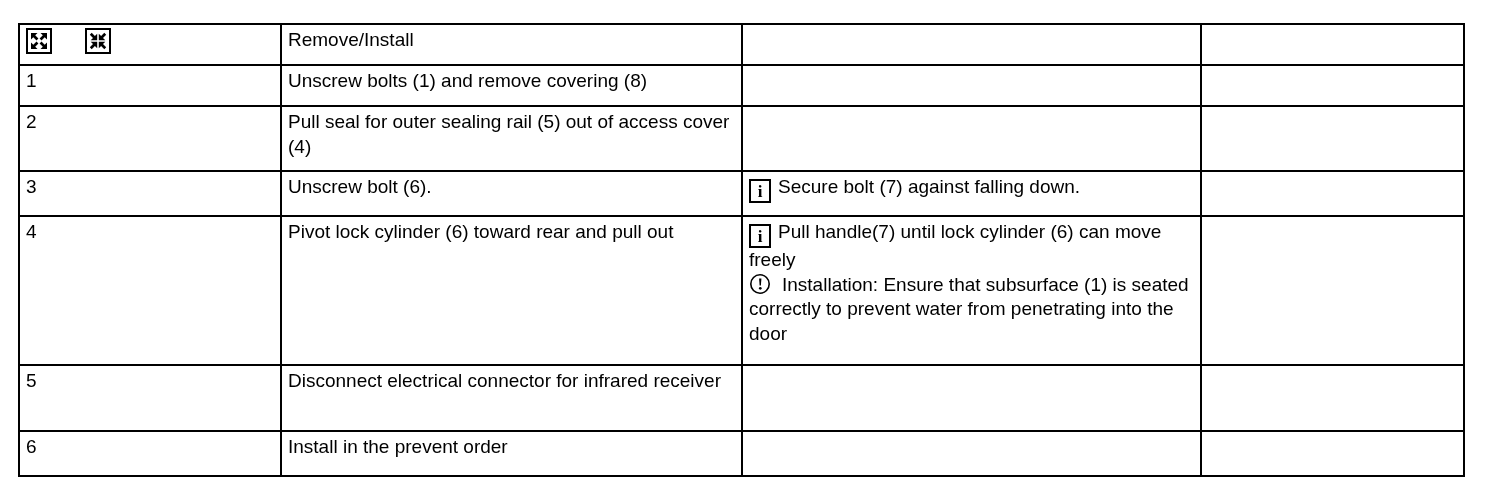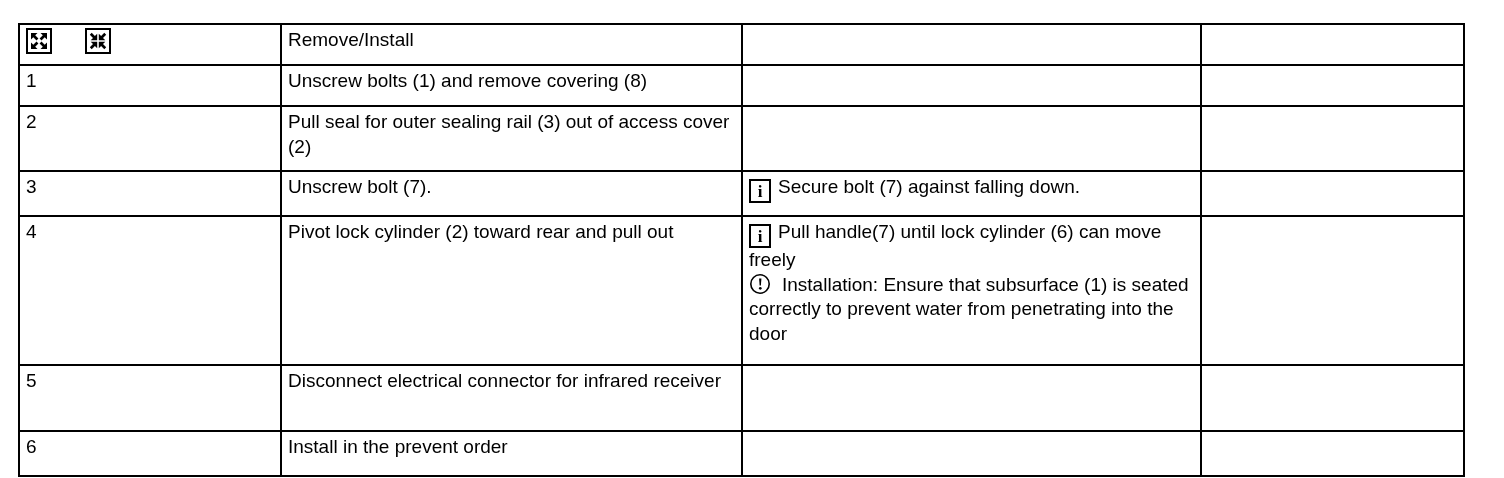--- a/index.html
+++ b/index.html
@@ -149,39 +149,39 @@
 
       <tr class="r-1">
         <td class="step">1</td>
         <td class="desc">Unscrew bolts (1) and remove covering (8)</td>
         <td class="note"></td>
         <td class="blank"></td>
       </tr>
 
       <tr class="r-2">
         <td class="step">2</td>
-        <td class="desc">Pull seal for outer sealing rail (3) out of access cover (2)</td>
+        <td class="desc">Pull seal for outer sealing rail (5) out of access cover (4)</td>
         <td class="note"></td>
         <td class="blank"></td>
       </tr>
 
       <tr class="r-3">
         <td class="step">3</td>
-        <td class="desc">Unscrew bolt (7).</td>
+        <td class="desc">Unscrew bolt (6).</td>
         <td class="note">
           <span class="note-line">
             <span class="note-ico-box">i</span><span>Secure bolt (7) against falling   down.</span>
           </span>
         </td>
         <td class="blank"></td>
       </tr>
 
       <tr class="r-4">
         <td class="step">4</td>
-        <td class="desc">Pivot lock cylinder (2) toward rear and pull out</td>
+        <td class="desc">Pivot lock cylinder (6) toward rear and pull out</td>
         <td class="note">
           <span class="note-line">
             <span class="note-ico-box">i</span><span>Pull handle(7) until lock cylinder (6) can move freely</span>
           </span>
           <span class="note-line">
             <span class="note-ico-circle">
               <svg width="22" height="22" viewBox="0 0 22 22" aria-hidden="true">
                 <circle cx="11" cy="11" r="9.2" fill="#ffffff" stroke="#000000" stroke-width="1.6"></circle>
                 <path d="M10.1 5.4 L12.4 5.4 L11.9 12.4 L10.6 12.4 Z" fill="#000000"></path>
                 <circle cx="11.3" cy="15.3" r="1.35" fill="#000000"></circle>

